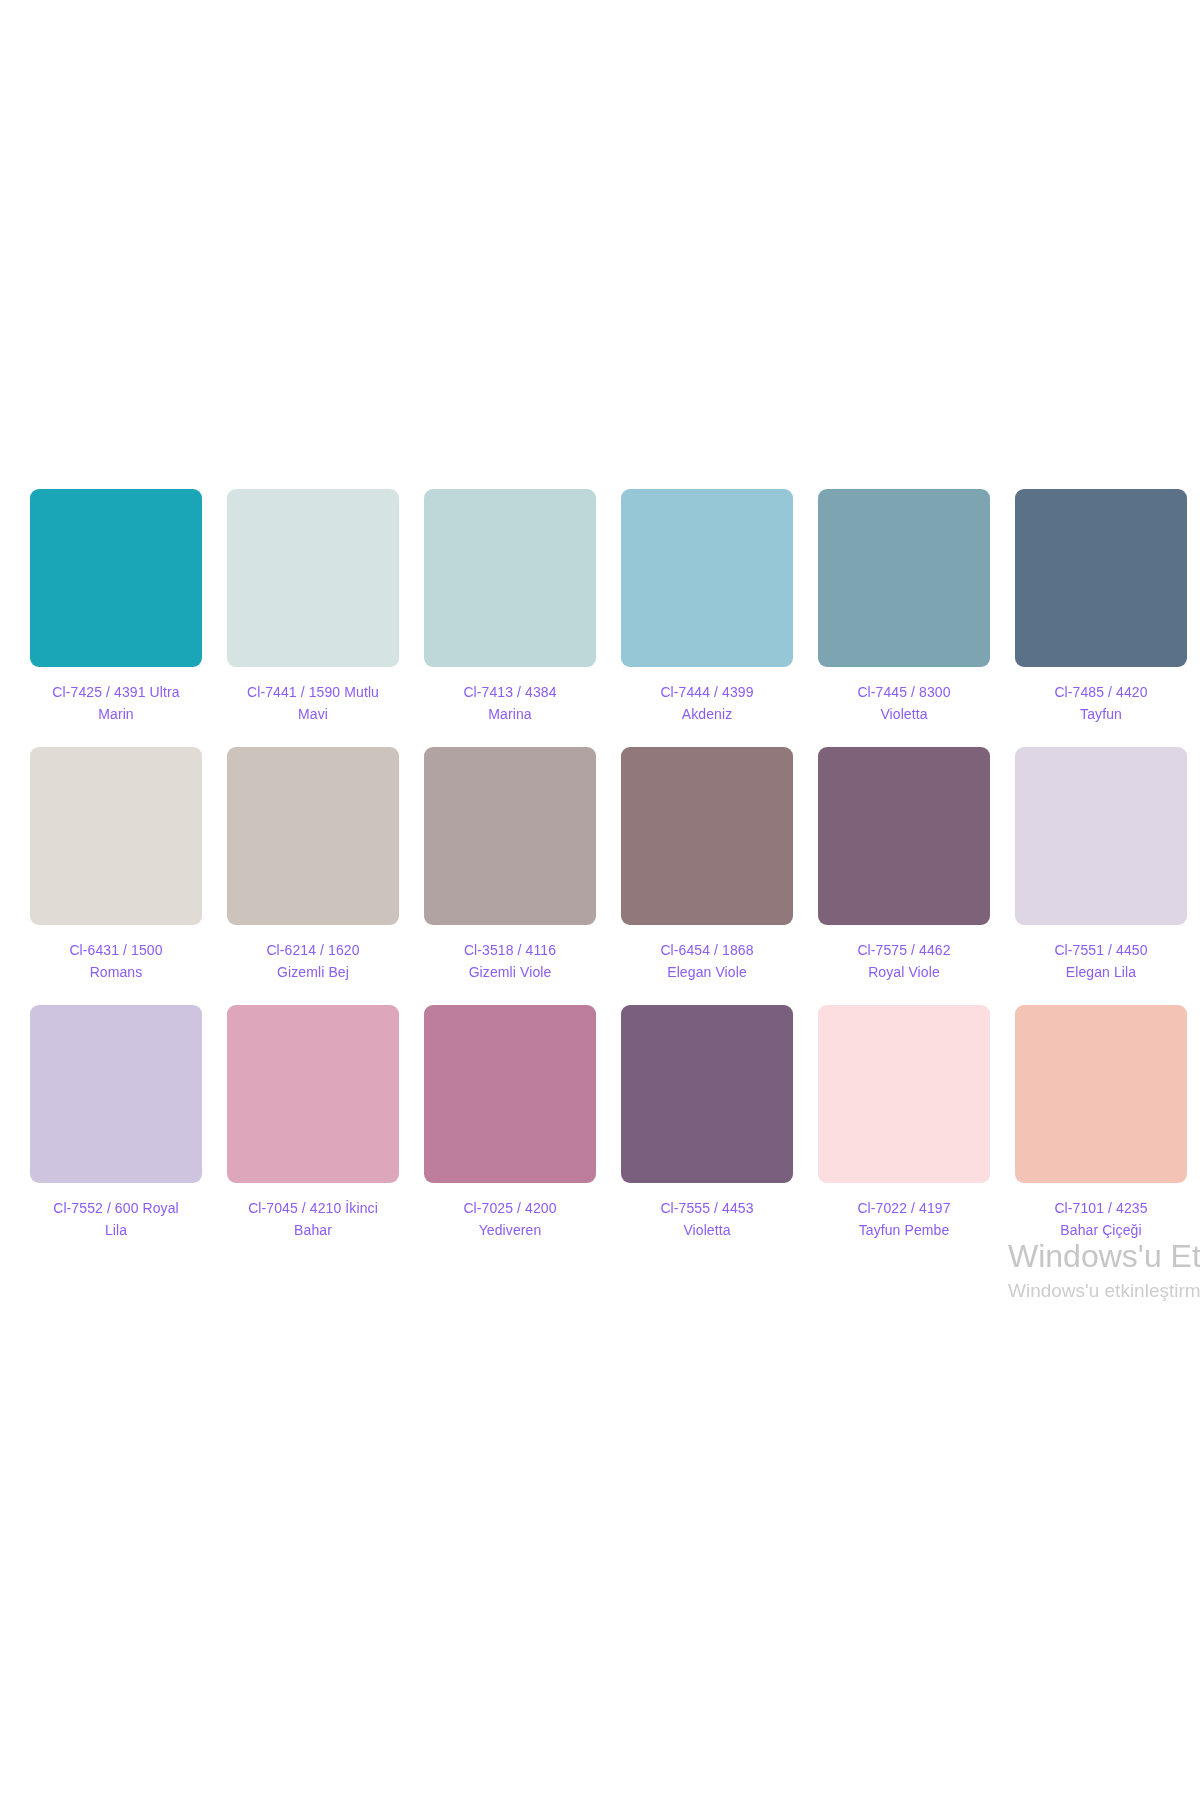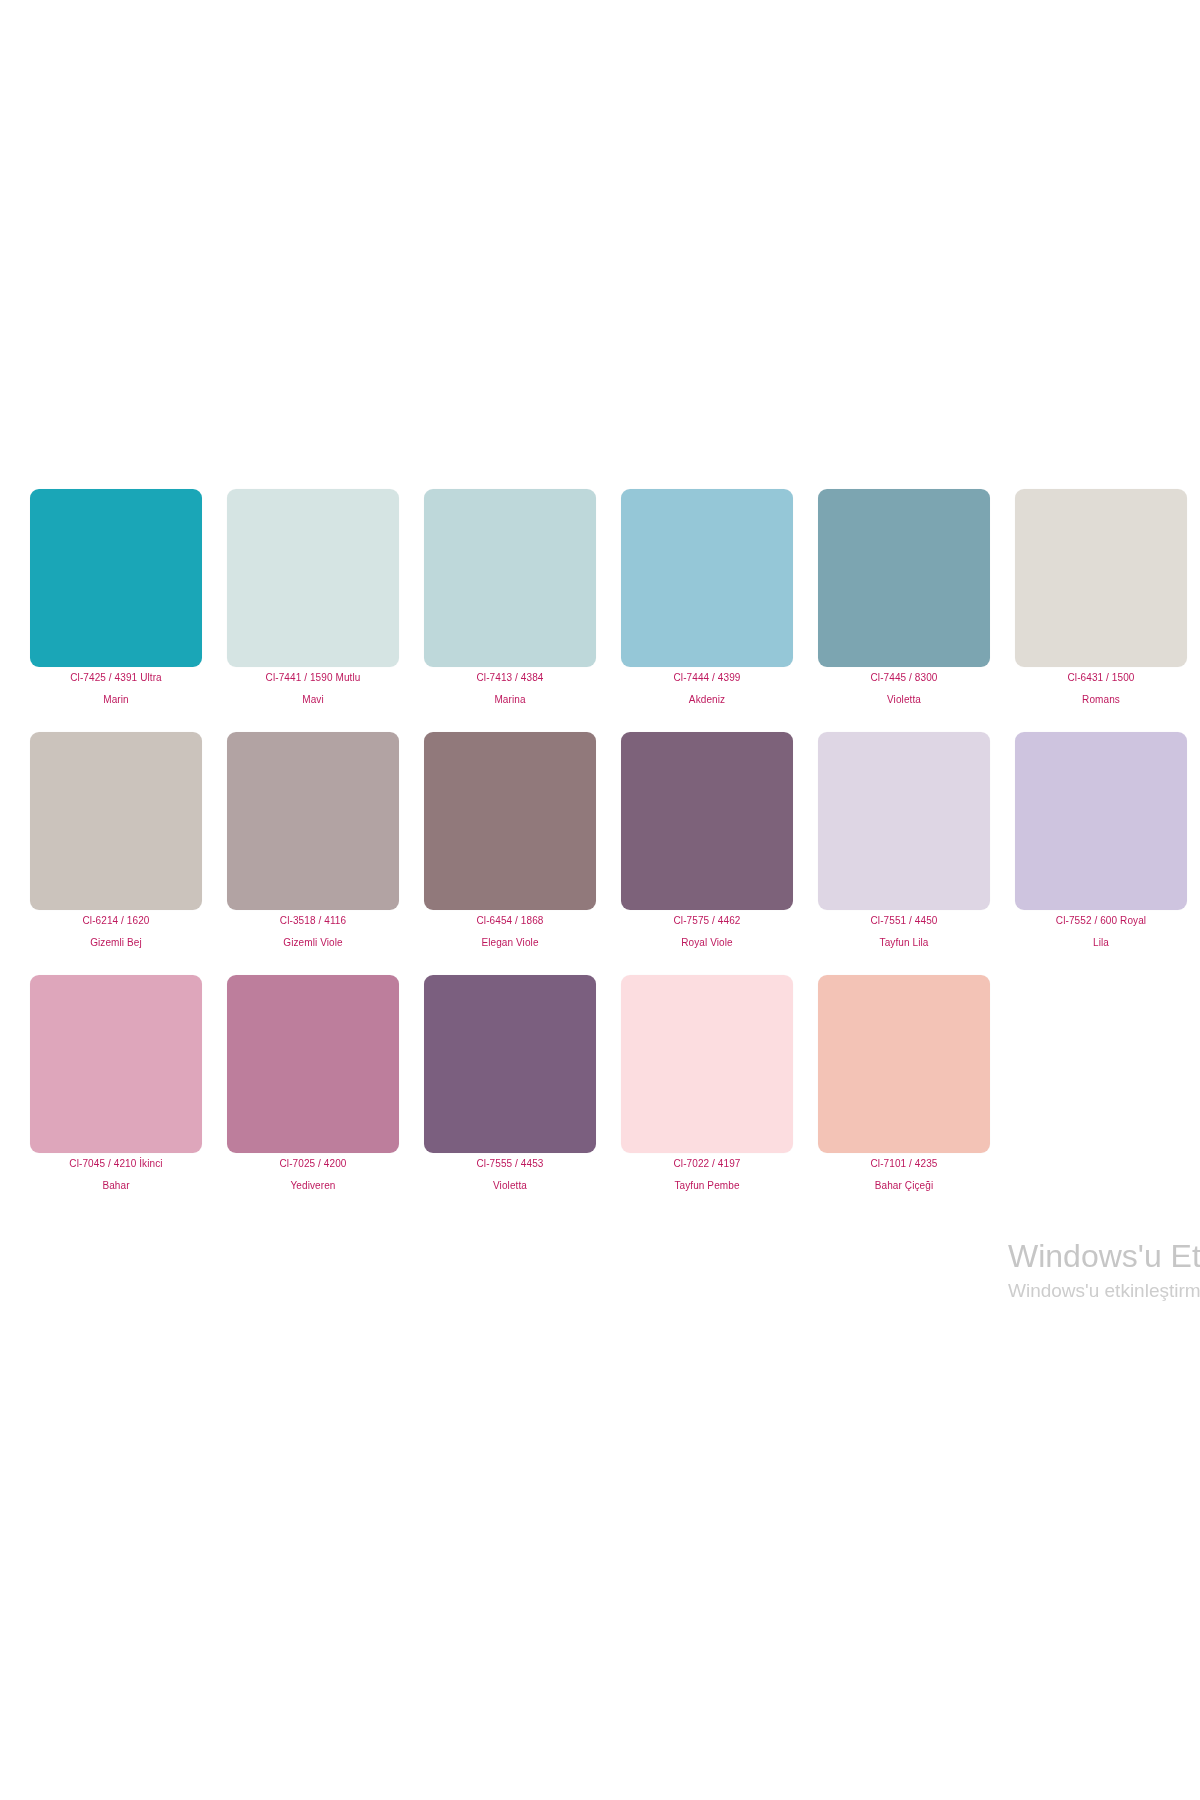--- a/index.html
+++ b/index.html
@@ -37,24 +37,25 @@
 
   .swatch-chip {
     width: 100%;
     height: 178px;
     border-radius: 9px;
     box-shadow: 0 0 0 0.5px rgba(0,0,0,0.015);
   }
 
   .swatch-caption {
     width: 100%;
+    margin-top: 15px;
     margin-bottom: 22px;
     text-align: center;
-    color: #be185d;
-    font-size: 10px;
+    color: #8b5cf6;
+    font-size: 14px;
     line-height: 21.5px;
     letter-spacing: 0.1px;
     font-weight: 400;
   }
 
   .swatch-code,
   .swatch-name {
     display: block;
     white-space: nowrap;
   }
@@ -119,20 +120,27 @@
       </div>
     </div>
     <div class="swatch-cell">
       <div class="swatch-chip" title="#7ca5b1" style="background-color: rgb(124, 165, 177);"></div>
       <div class="swatch-caption">
         <span class="swatch-code">Cl-7445 / 8300</span>
         <span class="swatch-name">Violetta</span>
       </div>
     </div>
     <div class="swatch-cell">
+      <div class="swatch-chip" title="#5b7188" style="background-color: rgb(91, 113, 136);"></div>
+      <div class="swatch-caption">
+        <span class="swatch-code">Cl-7485 / 4420</span>
+        <span class="swatch-name">Tayfun</span>
+      </div>
+    </div>
+    <div class="swatch-cell">
       <div class="swatch-chip" title="#e0dcd5" style="background-color: rgb(224, 220, 213);"></div>
       <div class="swatch-caption">
         <span class="swatch-code">Cl-6431 / 1500</span>
         <span class="swatch-name">Romans</span>
       </div>
     </div>
     <div class="swatch-cell">
       <div class="swatch-chip" title="#cbc3bc" style="background-color: rgb(203, 195, 188);"></div>
       <div class="swatch-caption">
         <span class="swatch-code">Cl-6214 / 1620</span>
@@ -157,21 +165,21 @@
       <div class="swatch-chip" title="#7d627a" style="background-color: rgb(125, 98, 122);"></div>
       <div class="swatch-caption">
         <span class="swatch-code">Cl-7575 / 4462</span>
         <span class="swatch-name">Royal Viole</span>
       </div>
     </div>
     <div class="swatch-cell">
       <div class="swatch-chip" title="#ded6e4" style="background-color: rgb(222, 214, 228);"></div>
       <div class="swatch-caption">
         <span class="swatch-code">Cl-7551 / 4450</span>
-        <span class="swatch-name">Tayfun Lila</span>
+        <span class="swatch-name">Elegan Lila</span>
       </div>
     </div>
     <div class="swatch-cell">
       <div class="swatch-chip" title="#cec4df" style="background-color: rgb(206, 196, 223);"></div>
       <div class="swatch-caption">
         <span class="swatch-code">Cl-7552 / 600 Royal</span>
         <span class="swatch-name">Lila</span>
       </div>
     </div>
     <div class="swatch-cell">

